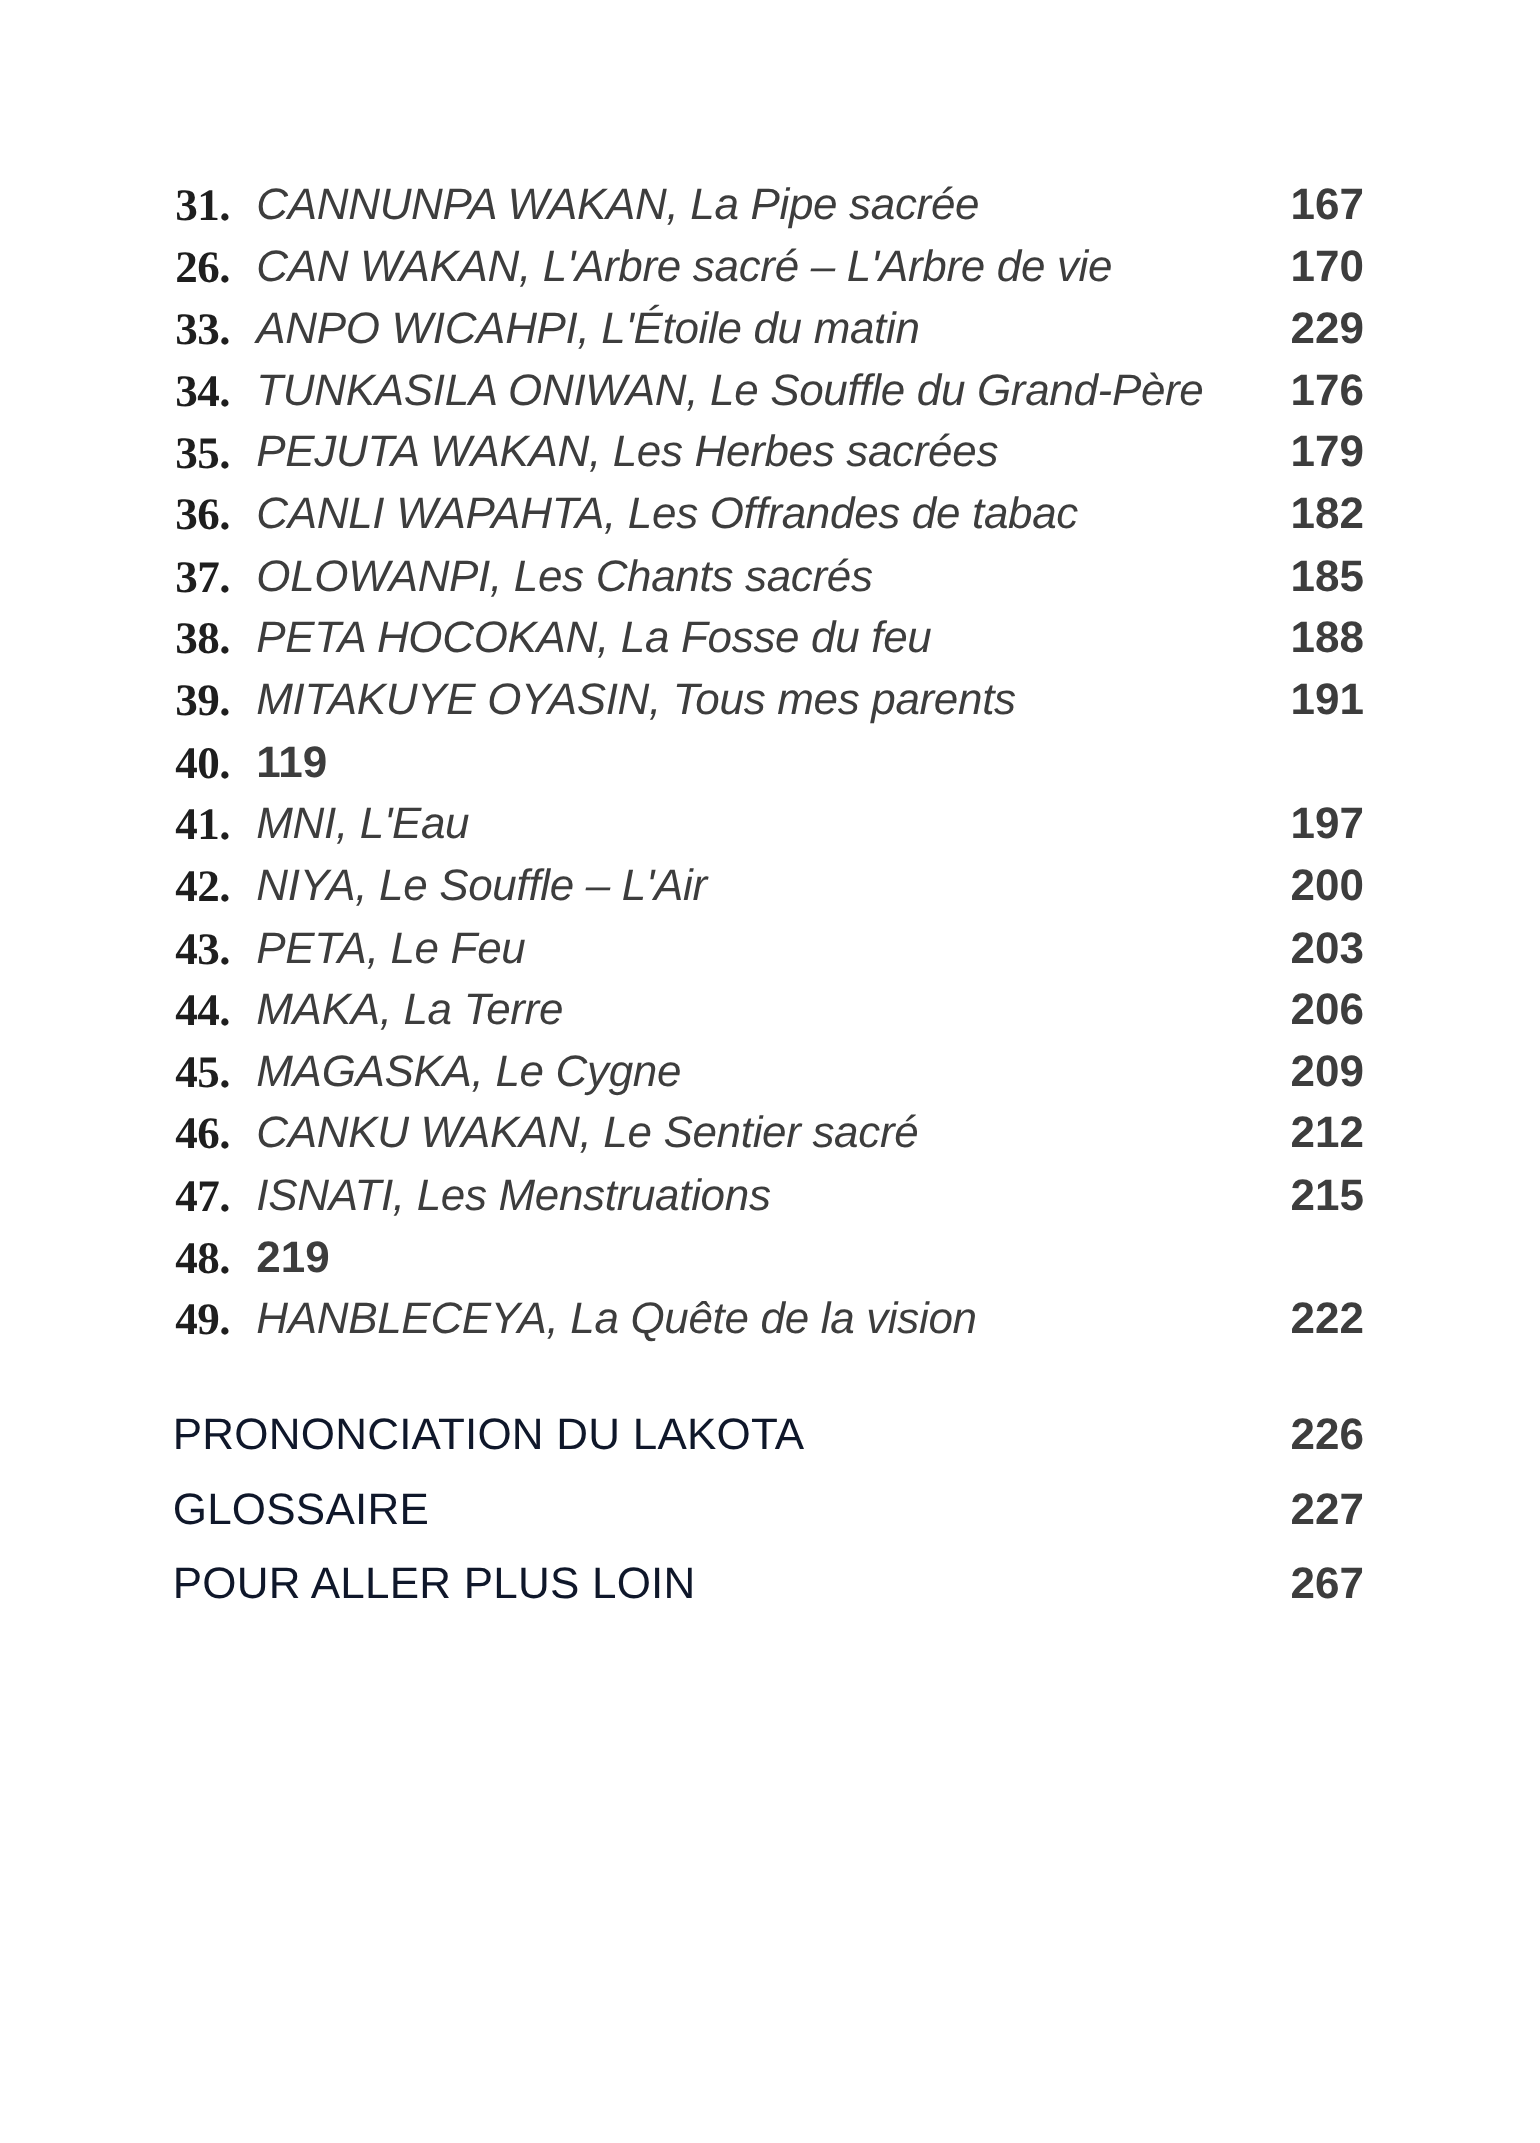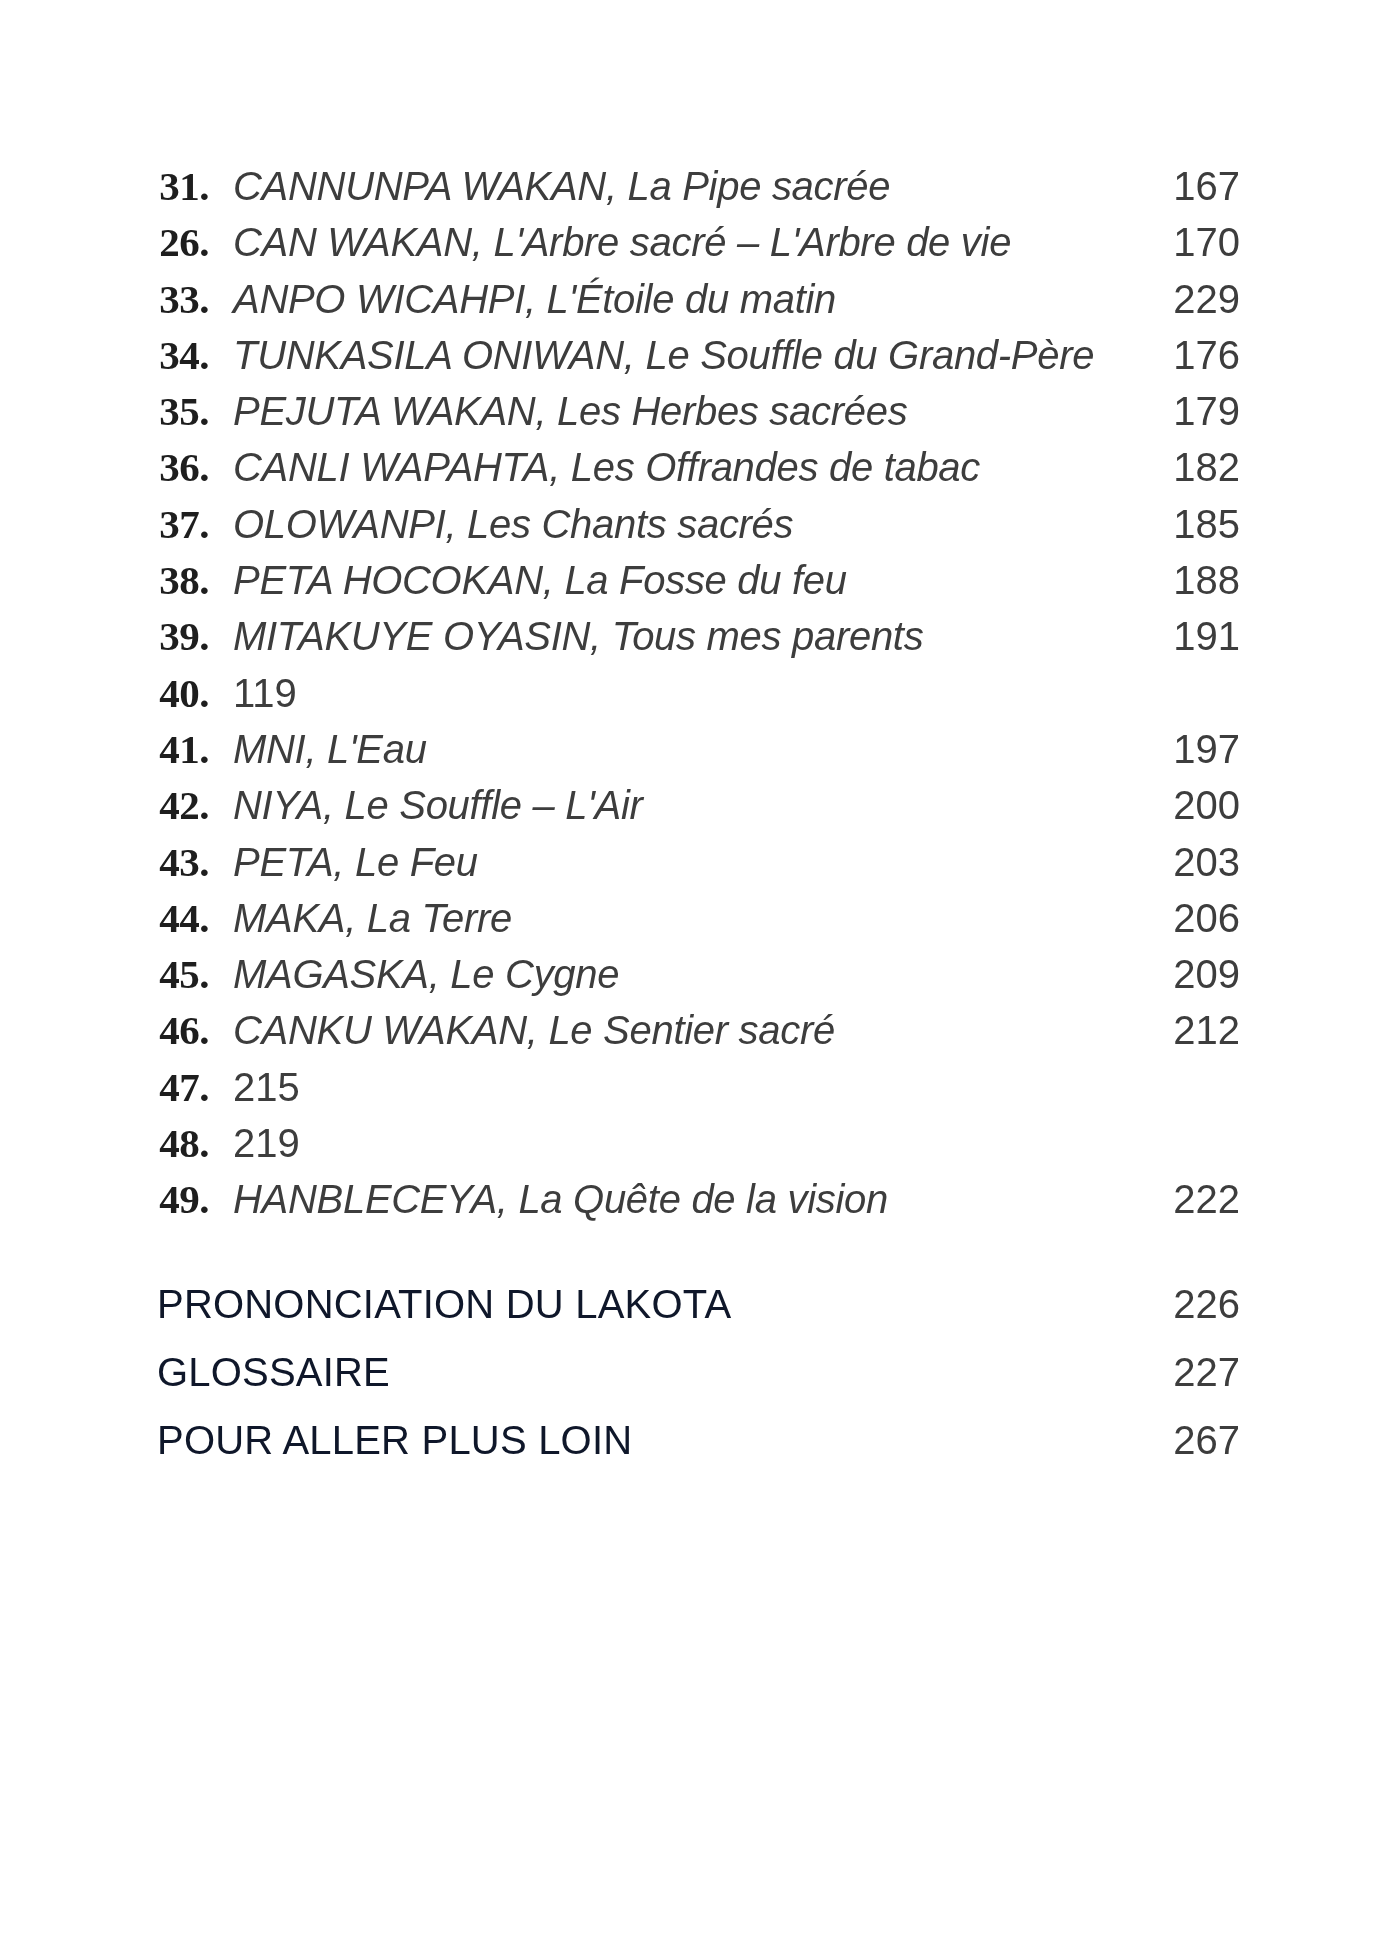--- a/index.html
+++ b/index.html
@@ -48,21 +48,21 @@
     flex: 1 1 auto;
     font-size: 40px;
     font-weight: 400;
     color: #3d3d3d;
     letter-spacing: -0.3px;
     font-style: italic;
   }
   .pg {
     flex: 0 0 auto;
     font-size: 40px;
-    font-weight: 400;
+    font-weight: 700;
     color: #3d3d3d;
     text-align: right;
   }
   .sections {
     margin-top: 42px;
   }
   .section-row {
     line-height: 68px;
     height: 68px;
   }
@@ -170,20 +170,21 @@
   </div>
 
   <div class="row entry">
     <span class="num">46.</span>
     <span class="title">CANKU WAKAN, Le Sentier sacré</span>
     <span class="pg">212</span>
   </div>
 
   <div class="row entry">
     <span class="num">47.</span>
+    <span class="title">ISNATI, Les Menstruations</span>
     <span class="pg">215</span>
   </div>
 
   <div class="row entry">
     <span class="num">48.</span>
     <span class="pg">219</span>
   </div>
 
   <div class="row entry">
     <span class="num">49.</span>

